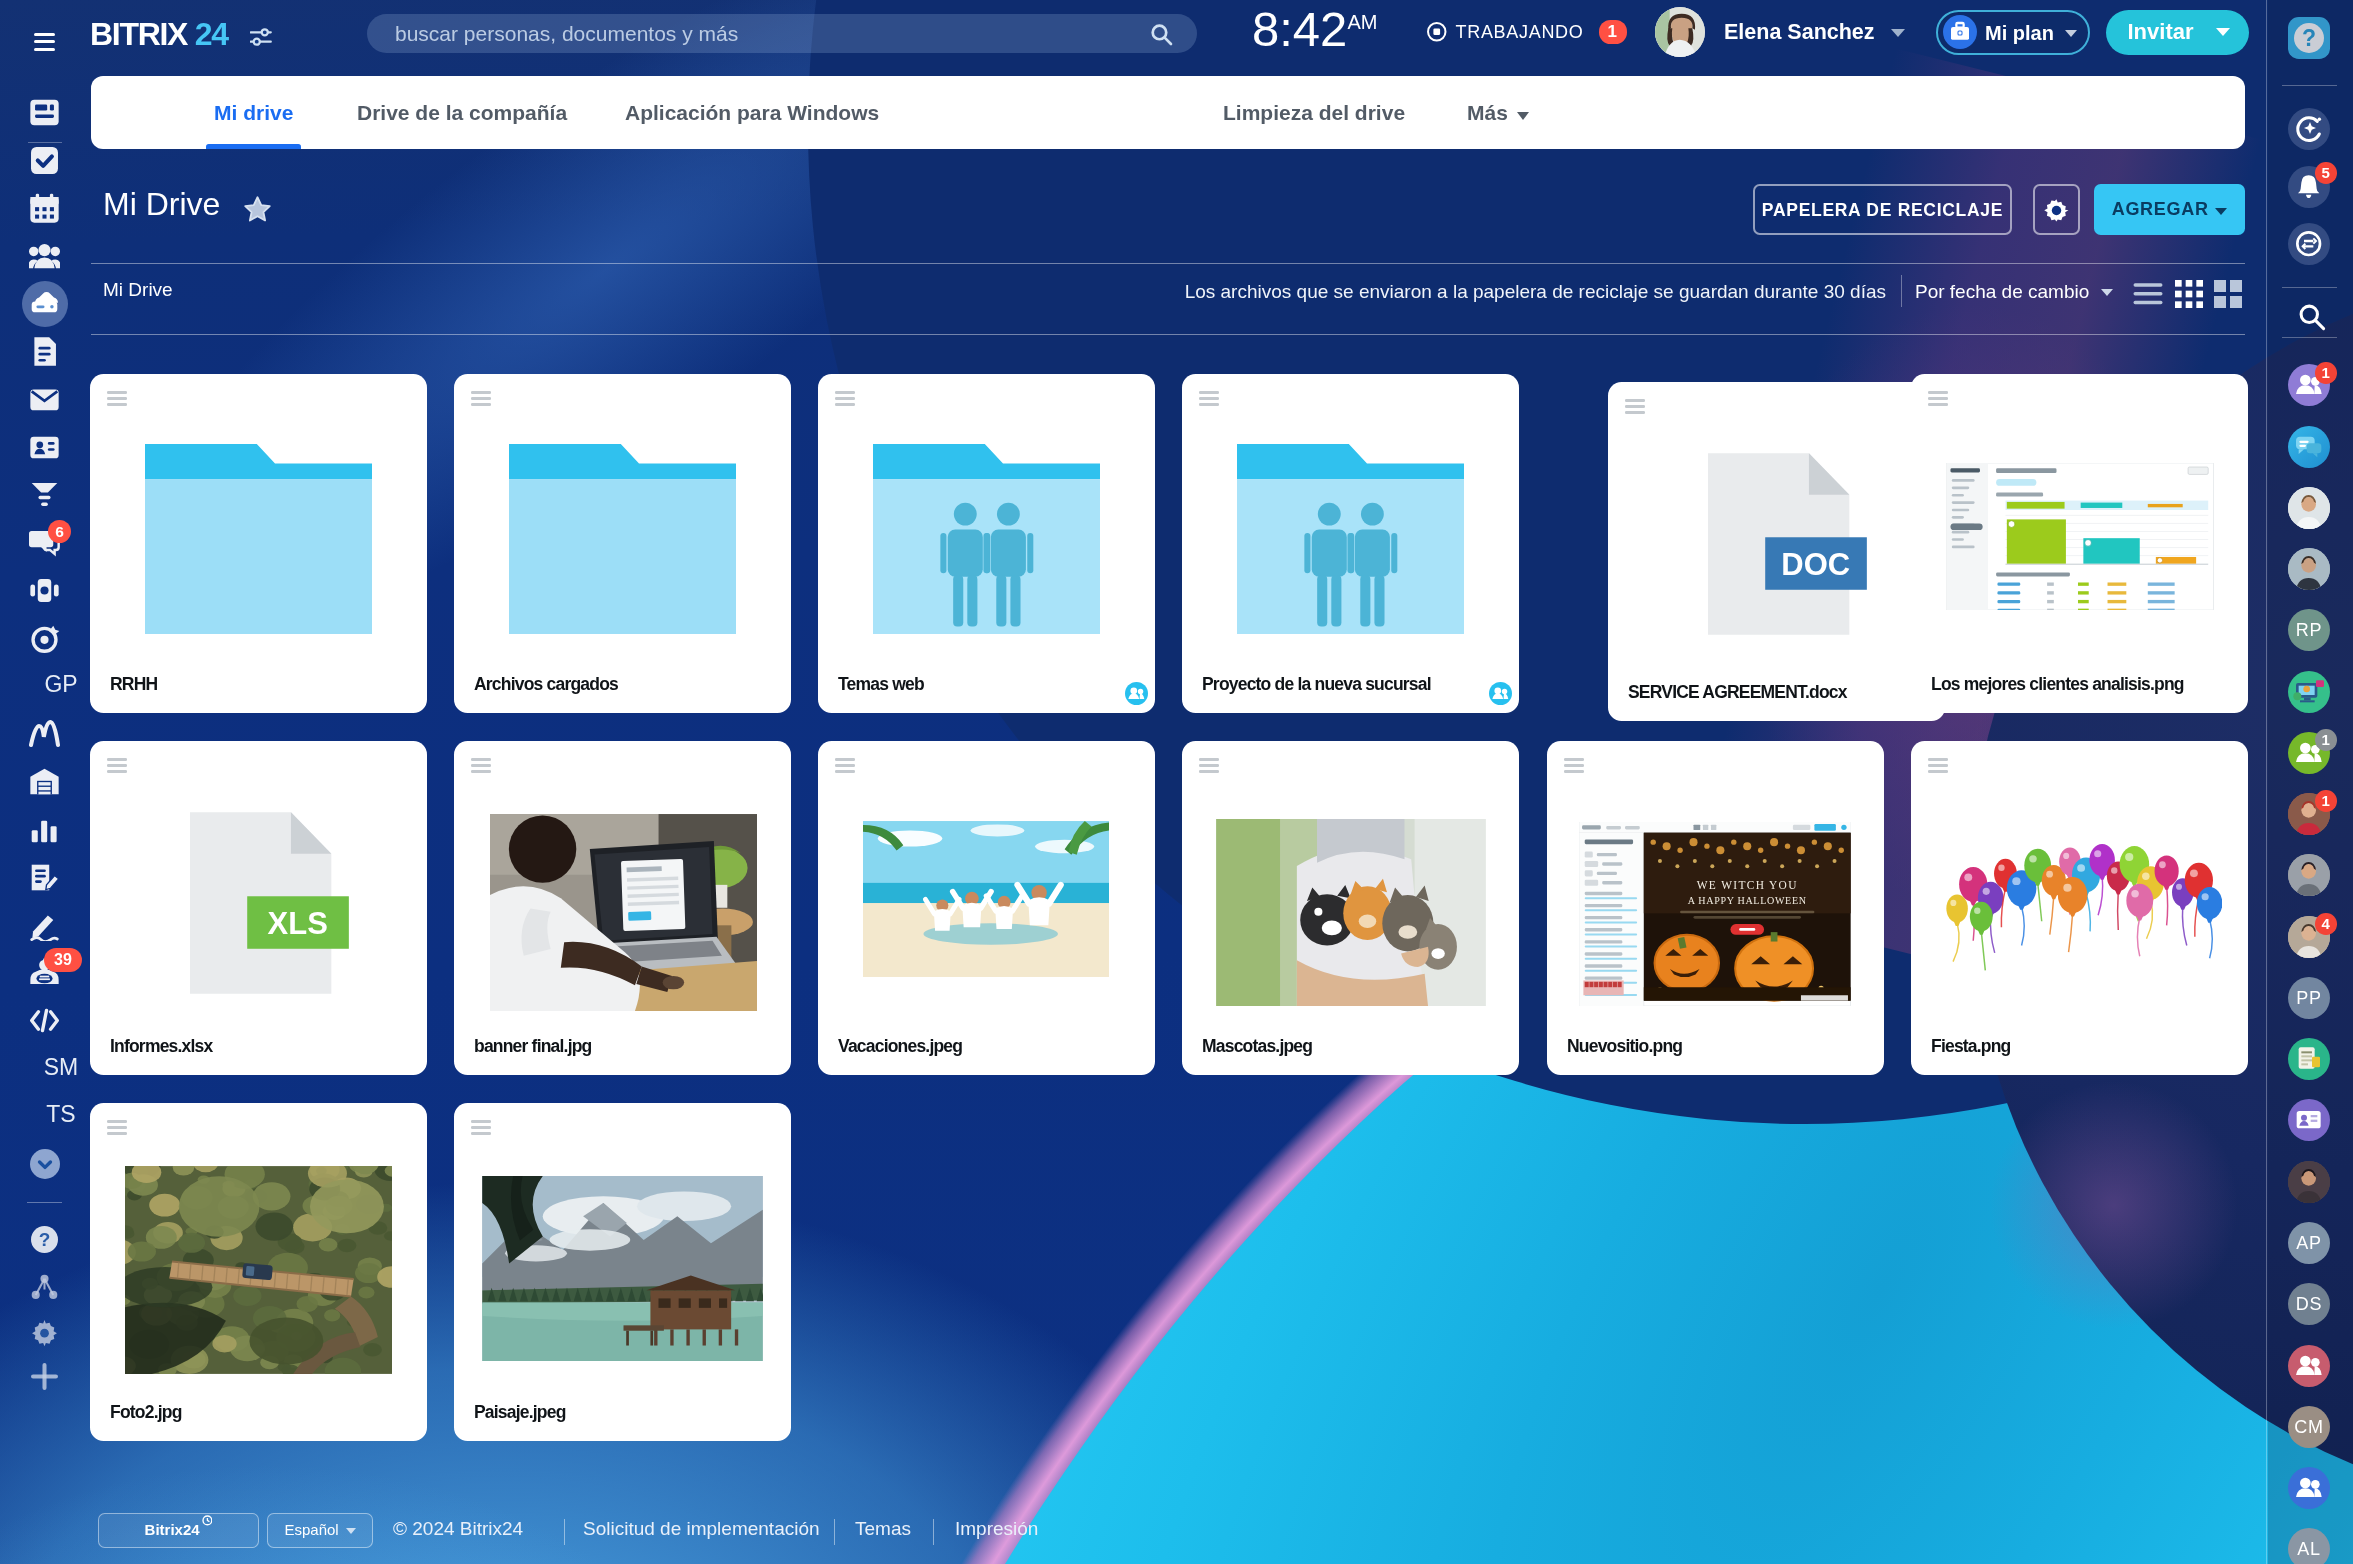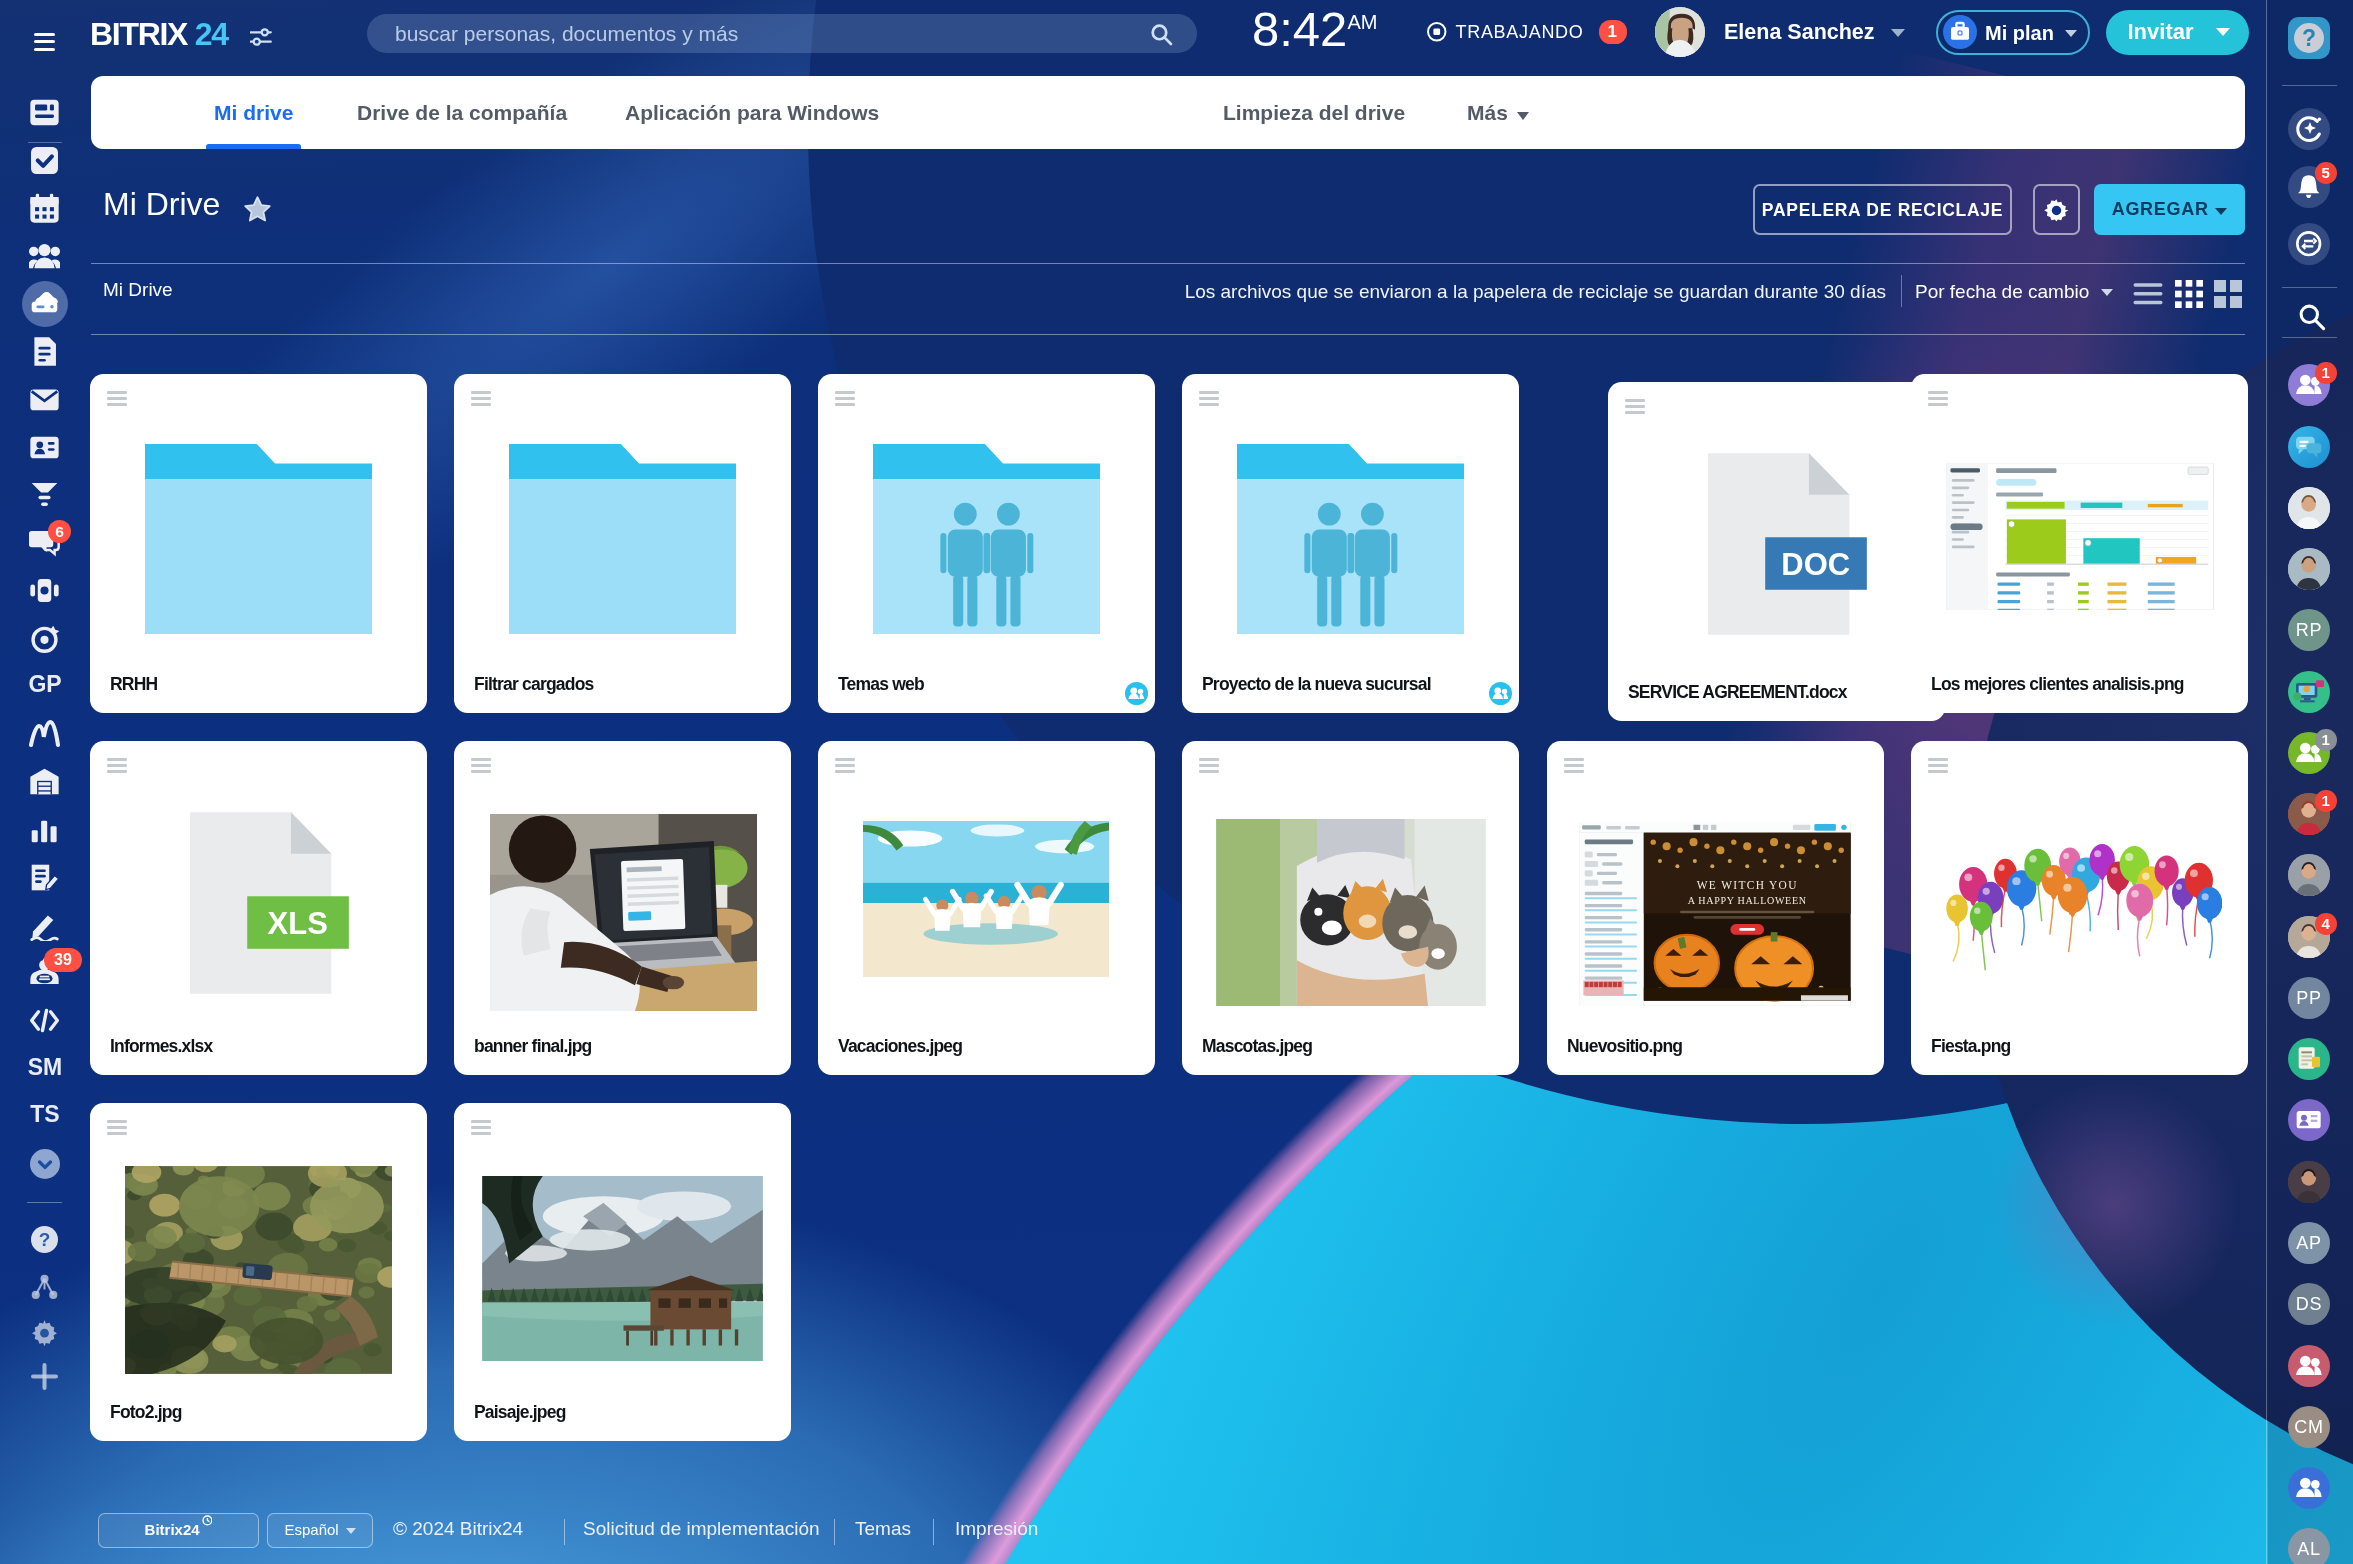--- a/index.html
+++ b/index.html
@@ -71,21 +71,21 @@
   .card { position:absolute; background:#fff; border-radius:13.5px; }
   .card .menu { position:absolute; left:17px; top:17px; }
   .card .menu span { display:block; width:20px; height:2.7px; background:#c4c9ce; border-radius:1.3px; margin-bottom:3.4px; }
   .card .title { position:absolute; left:20px; bottom:18px; font-size:17.5px; font-weight:700; color:#101418; white-space:nowrap; letter-spacing:-0.8px; }
   .card .cbadge { position:absolute; right:6.7px; bottom:8px; width:23px; height:23px; border-radius:50%; background:#27c0ef; }
   .thumb { position:absolute; }
   
   .fbtn { position:absolute; top:1513px; height:35px; border:1.3px solid rgba(255,255,255,0.45); border-radius:6.7px; background:rgba(255,255,255,0.07); color:#fff; text-align:center; font-size:15px; line-height:32px; }
   .ftext { position:absolute; top:1518px; color:#e9f0fa; font-size:19px; white-space:nowrap; }
   .fdiv { position:absolute; top:1519px; width:1.3px; height:25.6px; background:rgba(255,255,255,0.45); }
-  .lrail-txt { position:absolute; left:0px; width:90px; text-align:center; color:#e7edf6; font-size:23px; font-weight:700; }
+  .lrail-txt { position:absolute; left:16px; width:90px; text-align:center; color:#e7edf6; font-size:23px; font-weight:400; }
   .rrail-div { position:absolute; left:2266px; top:0; width:1.3px; height:1565px; background:rgba(255,255,255,0.30); }
   .ravatar { position:absolute; left:2288px; width:42px; height:42px; border-radius:50%; overflow:hidden; }
   .rinit { color:#fff; font-size:18px; text-align:center; line-height:42px; font-weight:400; letter-spacing:0.7px; }
   .rbadge { position:absolute; left:2315px; width:21.5px; height:21.5px; border-radius:50%; background:#f44336; color:#fff; font-size:15px; font-weight:700; text-align:center; line-height:21.5px; z-index:5; }
 </style>
 </head>
 <body>
 <div id="page">
   <div class="bg-base"></div>
   <div class="bg-streak"></div>
@@ -407,21 +407,21 @@
 <div class="card" style="left:454px; top:374px; width:337px; height:339px;">
         <div class="menu">
           <span></span>
           <span></span>
           <span></span>
         </div>
         <svg class="thumb" style="left:55px; top:70px;" width="227" height="190" viewBox="0 0 337 282">
           <path d="M0 0 H166 L193 29 H337 V52 H0 Z" fill="#30c1ee"></path>
           <rect x="0" y="52" width="337" height="230" fill="#9cdef7"></rect>
         </svg>
-        <div class="title">Filtrar cargados</div>
+        <div class="title">Archivos cargados</div>
       </div>
 <div class="card" style="left:818px; top:374px; width:337px; height:339px;">
         <div class="menu">
           <span></span>
           <span></span>
           <span></span>
         </div>
         <svg class="thumb" style="left:55px; top:70px;" width="227" height="190" viewBox="0 0 337 282">
           <path d="M0 0 H166 L193 29 H337 V52 H0 Z" fill="#30c1ee"></path>
           <rect x="0" y="52" width="337" height="230" fill="#a9e3f9"></rect>

